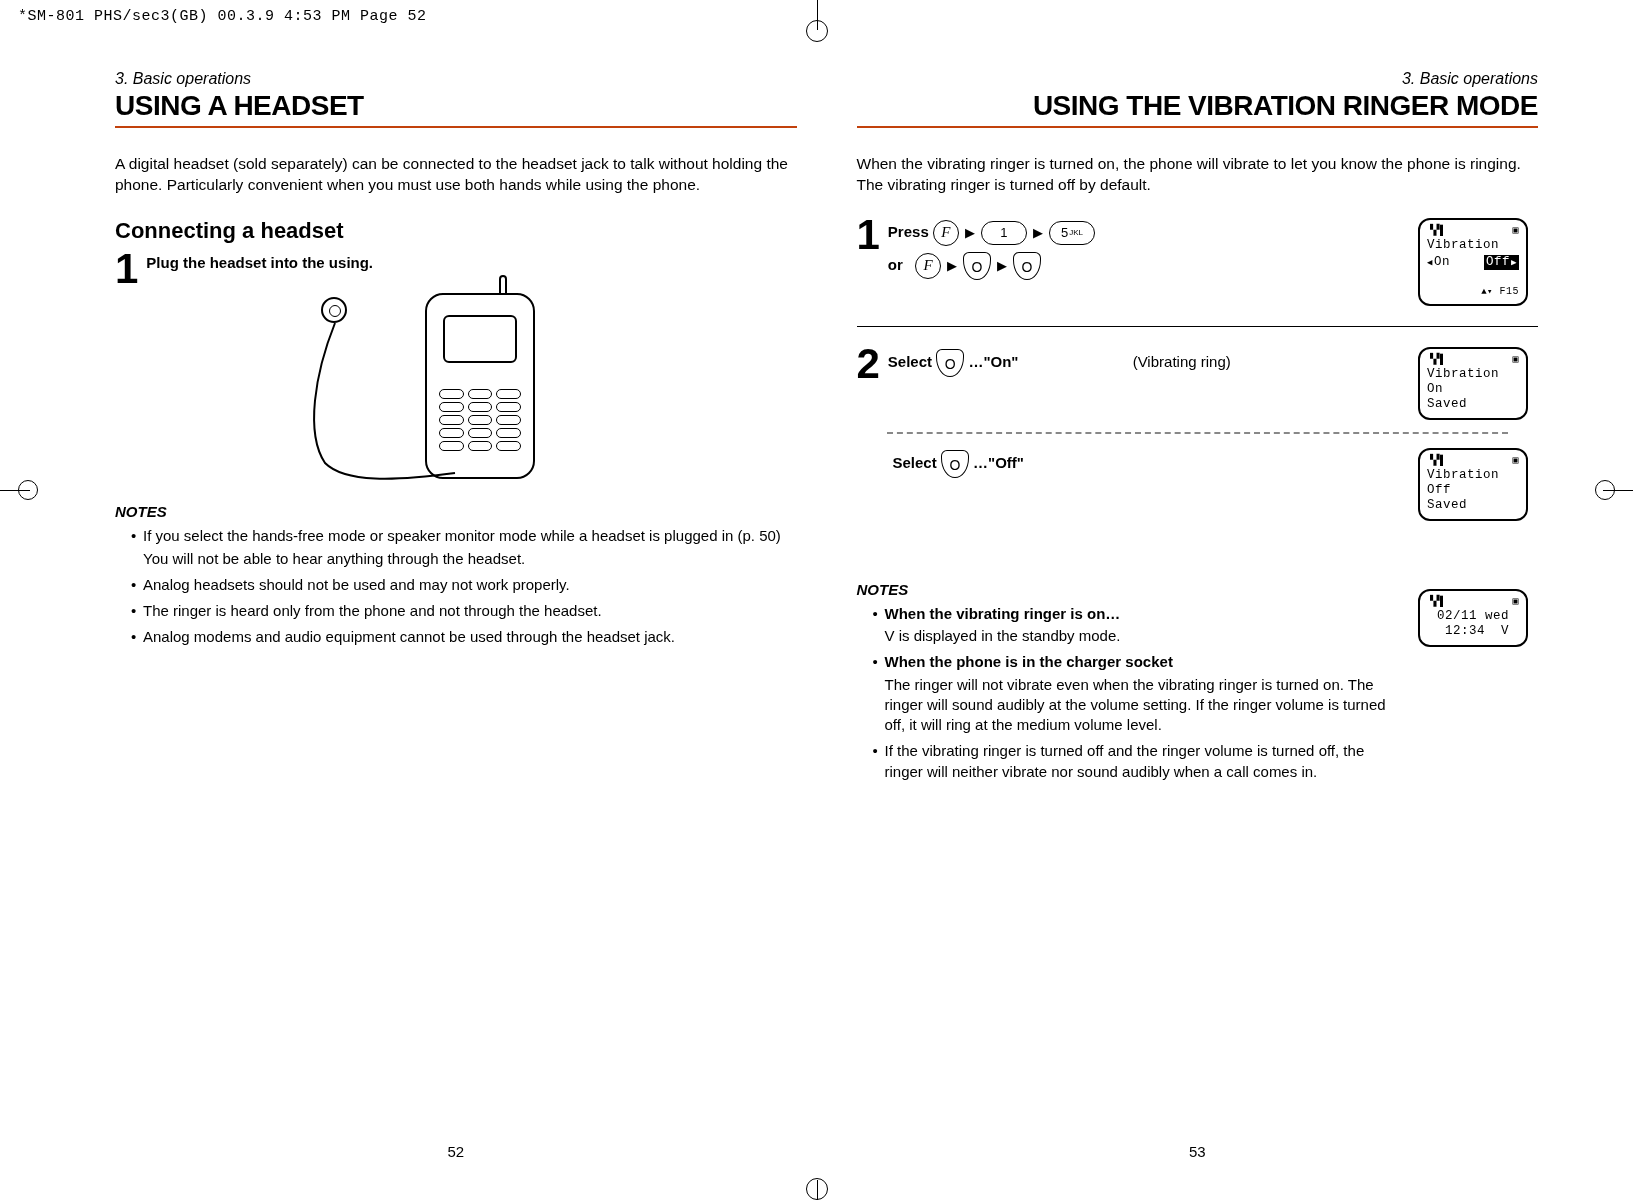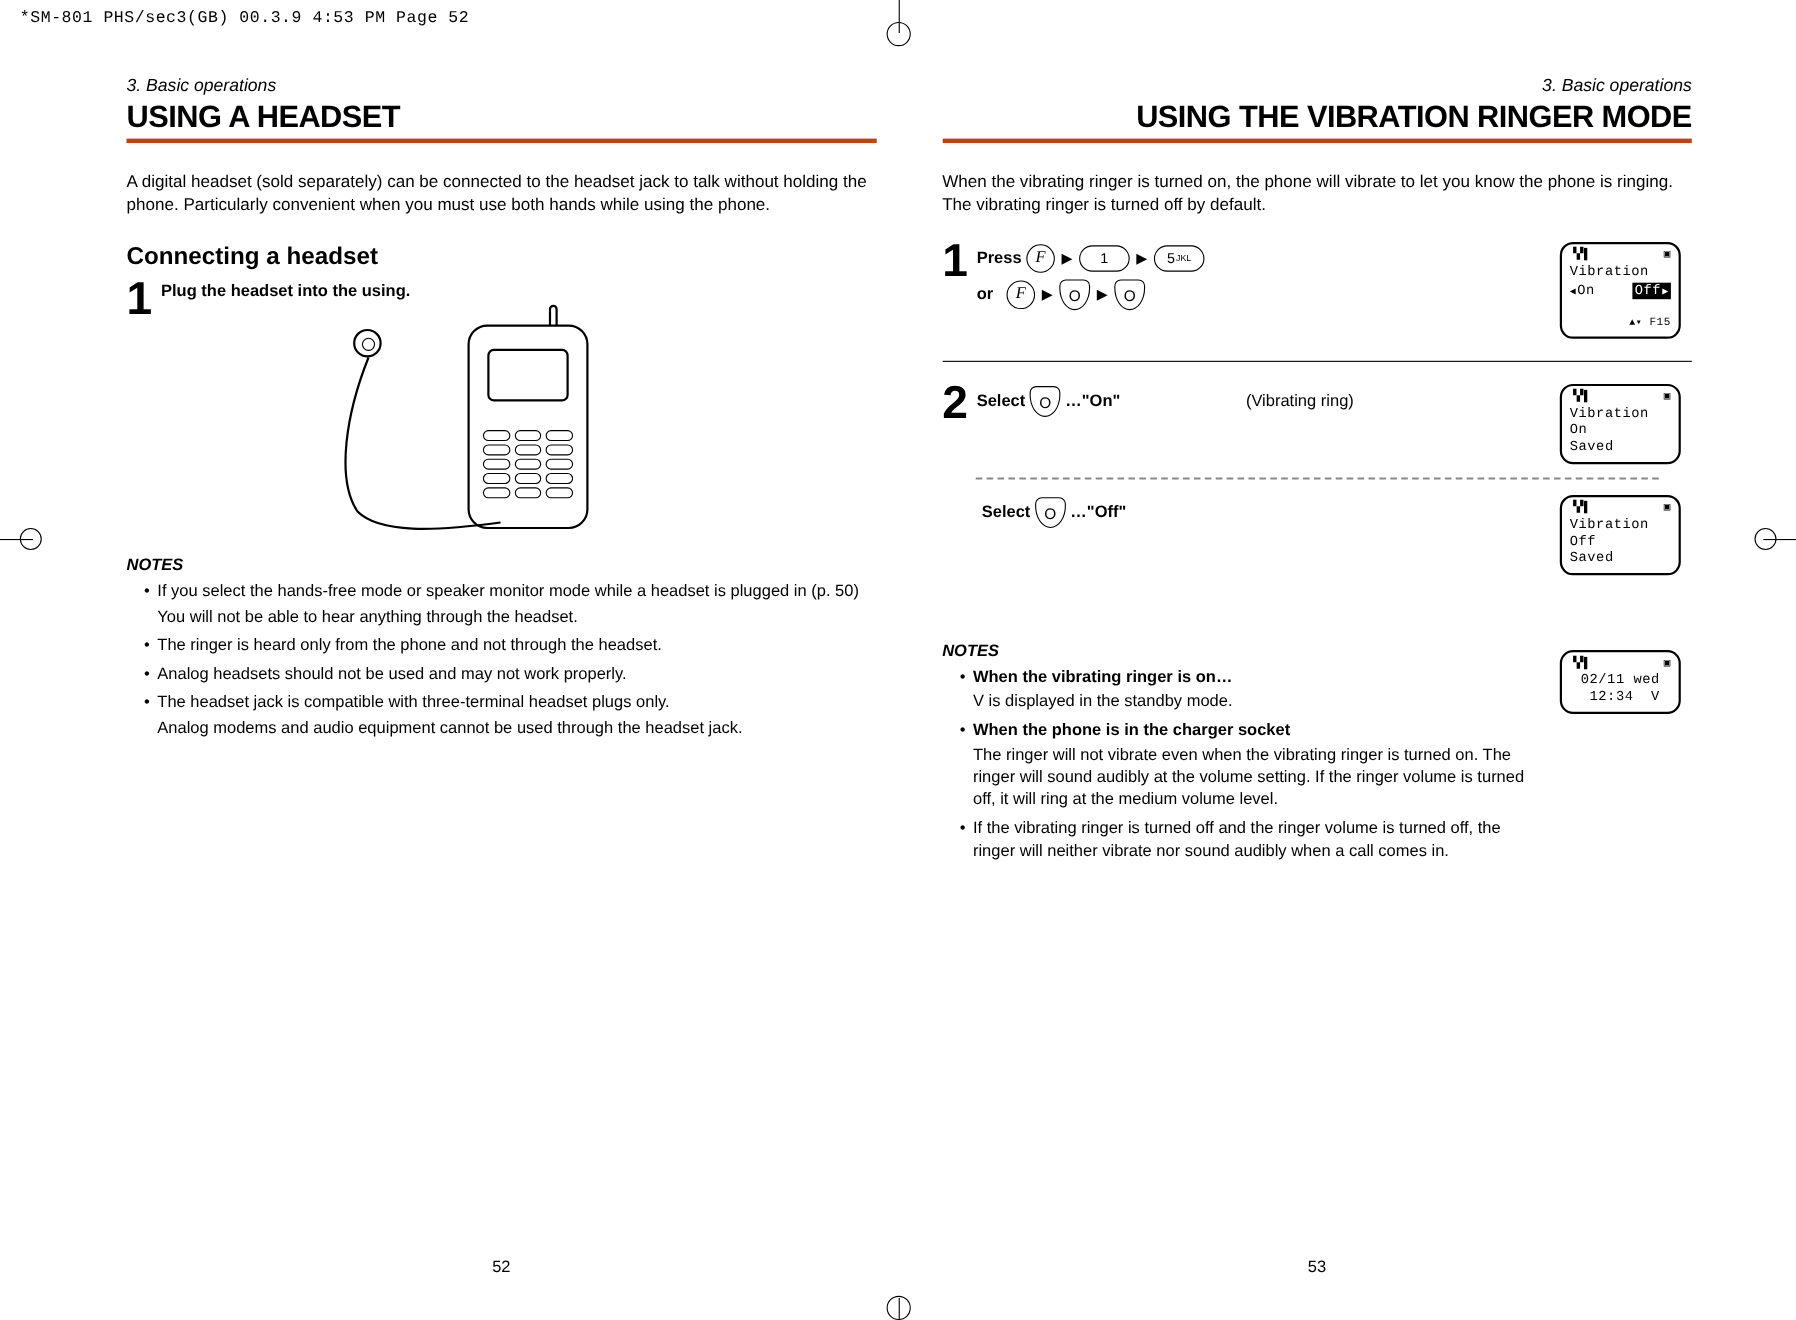--- a/index.html
+++ b/index.html
@@ -105,21 +105,21 @@
   .chapter {
     font-style: italic;
     font-size: 16px;
     margin-bottom: 2px;
   }
   .chapter.right { text-align: right; }
   h1.title {
     font-size: 28px;
     font-weight: 900;
     letter-spacing: -0.5px;
-    border-bottom: 4px solid #c2410c;
+    border-bottom: 2px solid #c2410c;
     padding-bottom: 4px;
     margin-bottom: 26px;
   }
   h1.title.right { text-align: right; }
   .intro {
     font-size: 15.5px;
     line-height: 1.35;
     margin-bottom: 22px;
   }
   h2.sub {
@@ -324,24 +324,23 @@
         </svg>
       </div>
     </div>
 
     <div class="notes-hd">NOTES</div>
     <ul class="notes">
       <li>
         <span>If you select the hands-free mode or speaker monitor mode while a headset is plugged in (p. 50)</span>
         <span class="detail">You will not be able to hear anything through the headset.</span>
       </li>
+      <li>Analog headsets should not be used and may not work properly.</li>
       <li>The ringer is heard only from the phone and not through the headset.</li>
-      <li>Analog headsets should not be used and may not work properly.</li>
       <li>
-        <span>The headset jack is compatible with three-terminal headset plugs only.</span>
         <span class="detail">Analog modems and audio equipment cannot be used through the headset jack.</span>
       </li>
     </ul>
 
     <div class="pgnum">52</div>
   </div>
 
   <div class="page right">
     <div class="chapter right">3. Basic operations</div>
     <h1 class="title right">USING THE VIBRATION RINGER MODE</h1>

